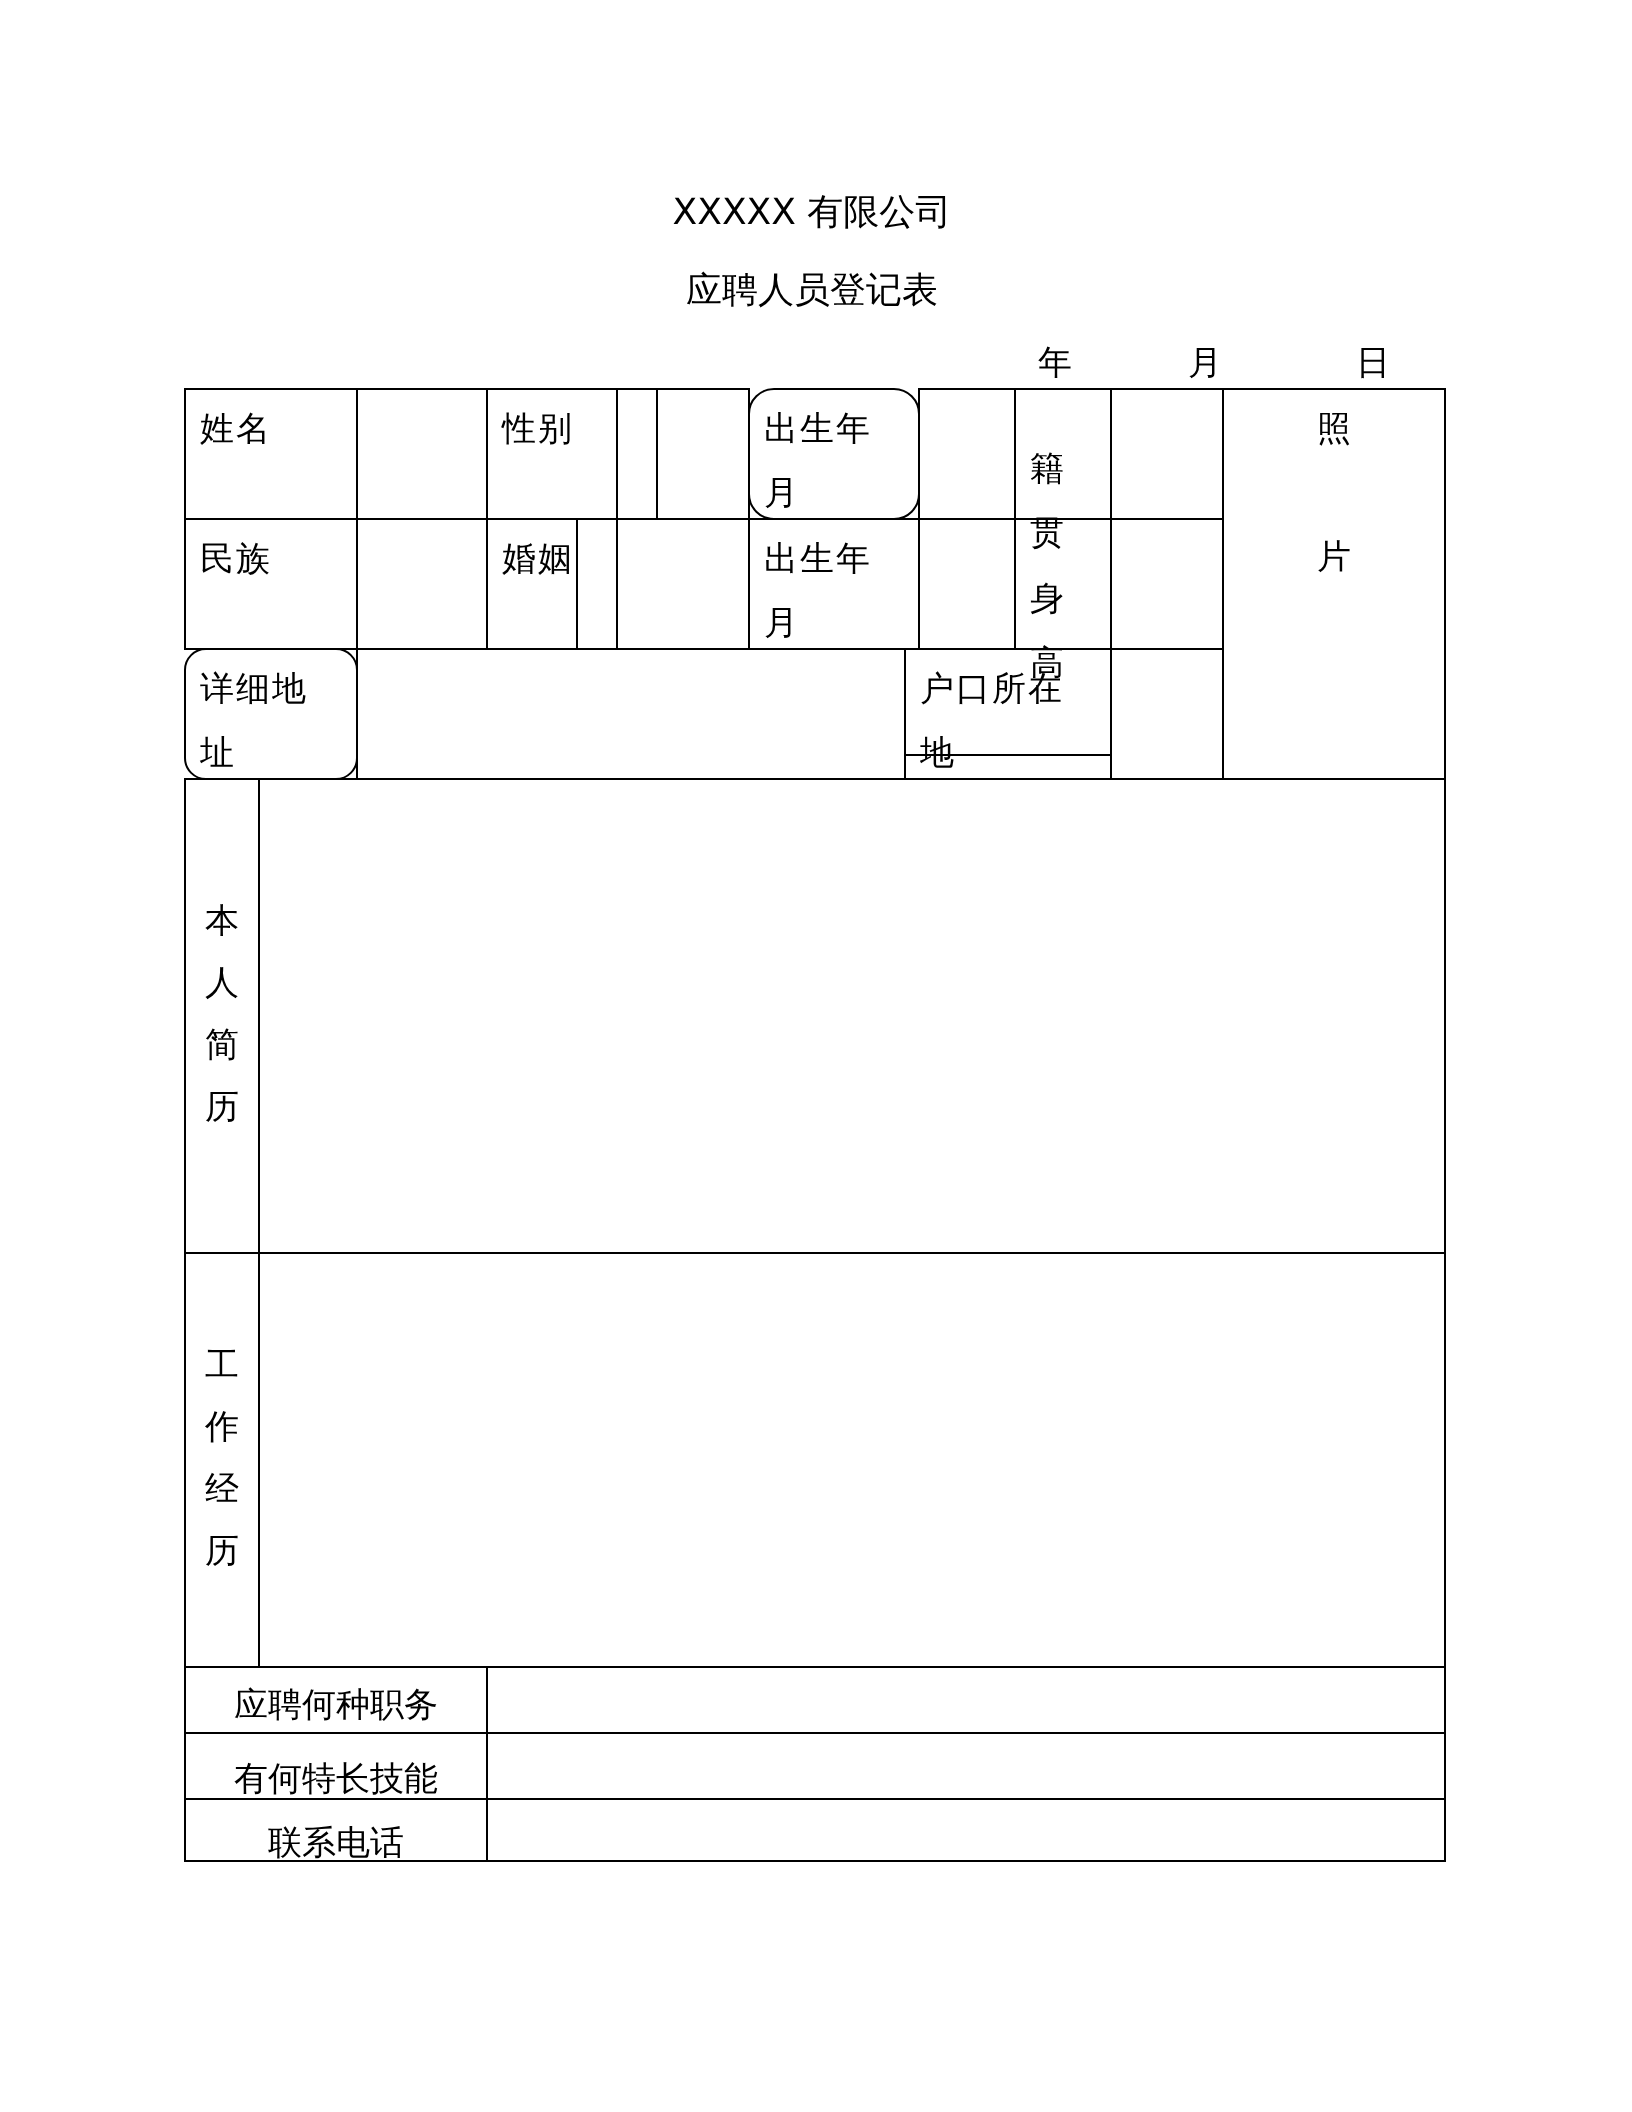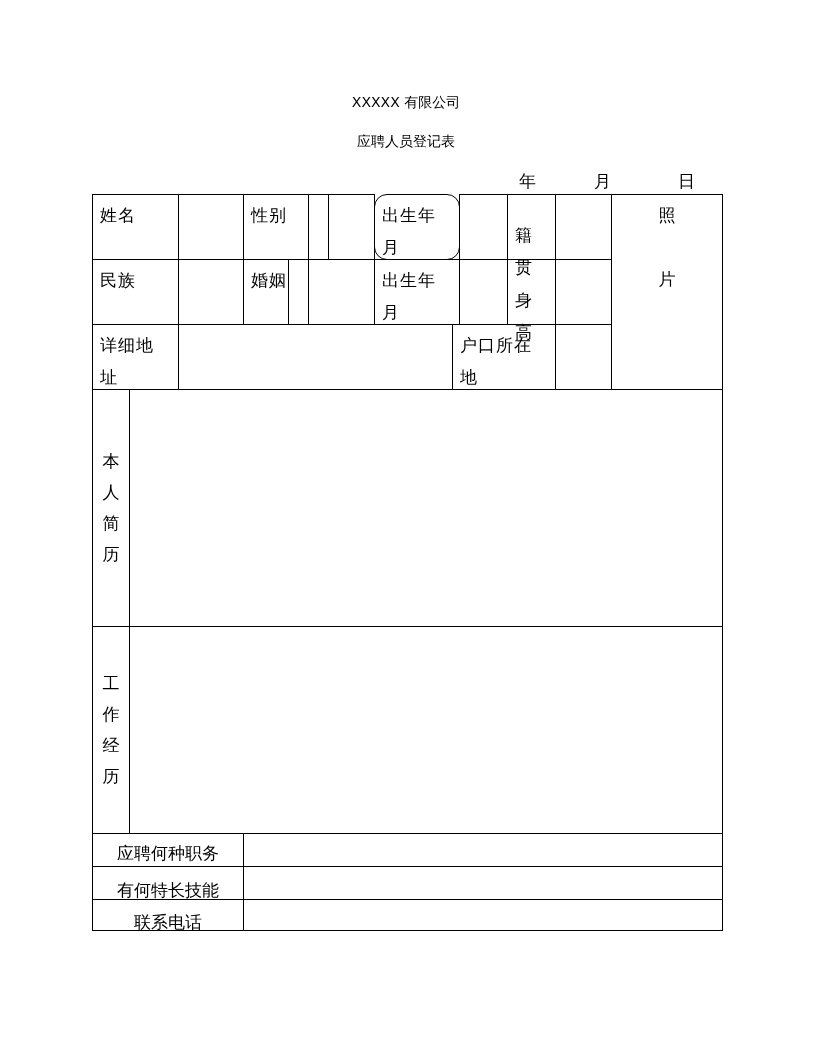--- a/index.html
+++ b/index.html
@@ -1,18 +1,18 @@
 <!DOCTYPE html>
 <html><head>
 <meta charset="utf-8">
 <style>
   html, body { margin:0; padding:0; background:#ffffff; }
   body { width:816px; height:1056px; position:relative; font-family:"DejaVu Sans", "Liberation Sans", sans-serif; color:#000; overflow:hidden; }
   .abs { position:absolute; }
-  .title { left:0; width:812px; text-align:center; font-size:14px; }
+  .title { left:0; width:812px; text-align:center; font-size:18px; }
   .cell { position:absolute; border:1px solid #000; box-sizing:border-box; font-size:17px; line-height:32px; padding:4px 0 0 7px; }
   .lbl { letter-spacing:1px; }
   .center { text-align:center; padding-left:0; }
   .vert { text-align:center; padding:0; display:flex; flex-direction:column; justify-content:center; align-items:center; }
   .vert span { display:block; line-height:31px; }
   .wrap3 { width:3.2em; word-break:break-all; }
   .wrap1 { width:1.1em; word-break:break-all;margin-top:20px; }
 </style>
 </head>
 <body>
@@ -50,25 +50,25 @@
   <div class="cell" style="left:308px; top:259px; width:67px; height:66px;"></div>
   <div class="cell" style="left:374px; top:259px; width:86px; height:66px;">
       <div class="wrap3 lbl">出生年月</div>
     </div>
   <div class="cell" style="left:459px; top:259px; width:49px; height:66px;"></div>
   <div class="cell" style="left:507px; top:259px; width:49px; height:66px;">
       <div class="wrap1">身高</div>
     </div>
   <div class="cell" style="left:555px; top:259px; width:57px; height:66px;"></div>
 
-  <div class="cell" style="left:92px; top:324px; width:87px; height:66px;">
+  <div class="cell" style="left:92px; top:324px; width:87px; height:66px;border-radius:11px;">
       <div class="wrap3 lbl">详细地址</div>
     </div>
   <div class="cell" style="left:178px; top:324px; width:275px; height:66px;"></div>
-  <div class="cell" style="left:452px; top:324px; width:104px; height:66px;">
+  <div class="cell" style="left:452px; top:324px; width:104px; height:54px;">
       <div class="lbl" style="width:4.6em; word-break:break-all;">户口所在地</div>
     </div>
   <div class="cell" style="left:555px; top:324px; width:57px; height:66px;"></div>
 
   <div class="cell vert" style="left:92px; top:389px; width:38px; height:238px;">
     <span>本</span>
     <span>人</span>
     <span>简</span>
     <span>历</span>
   </div>

